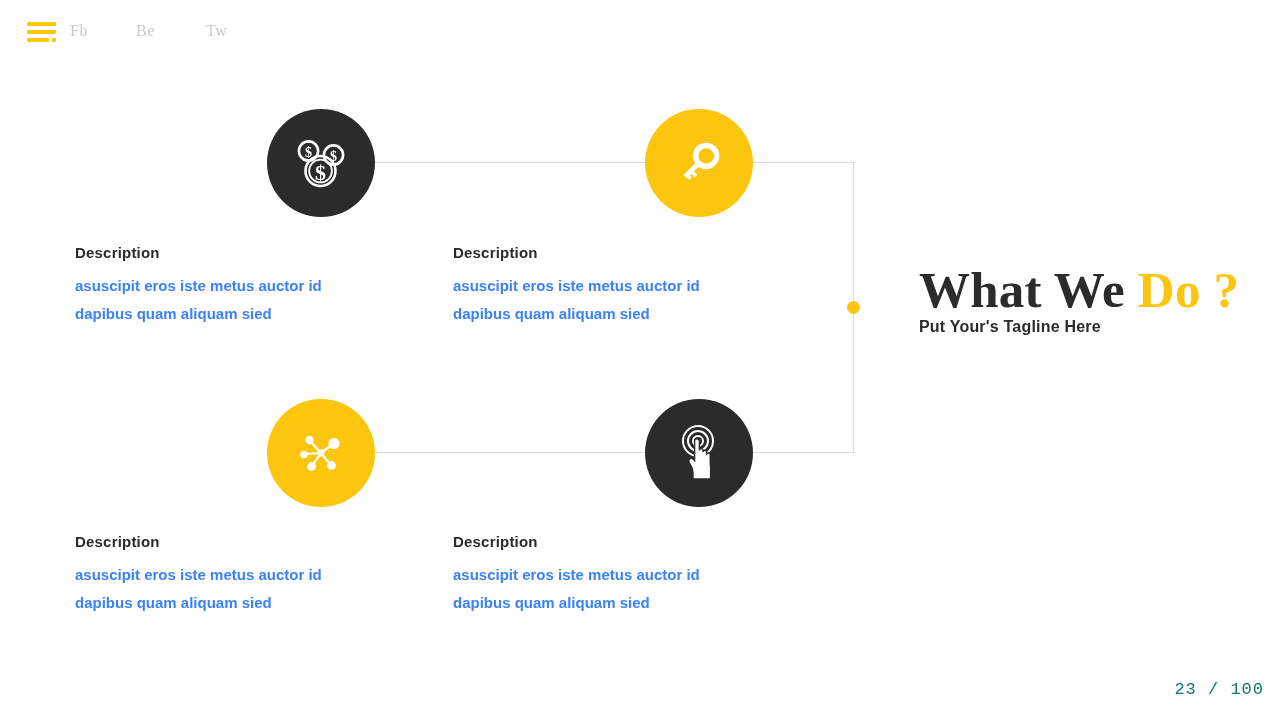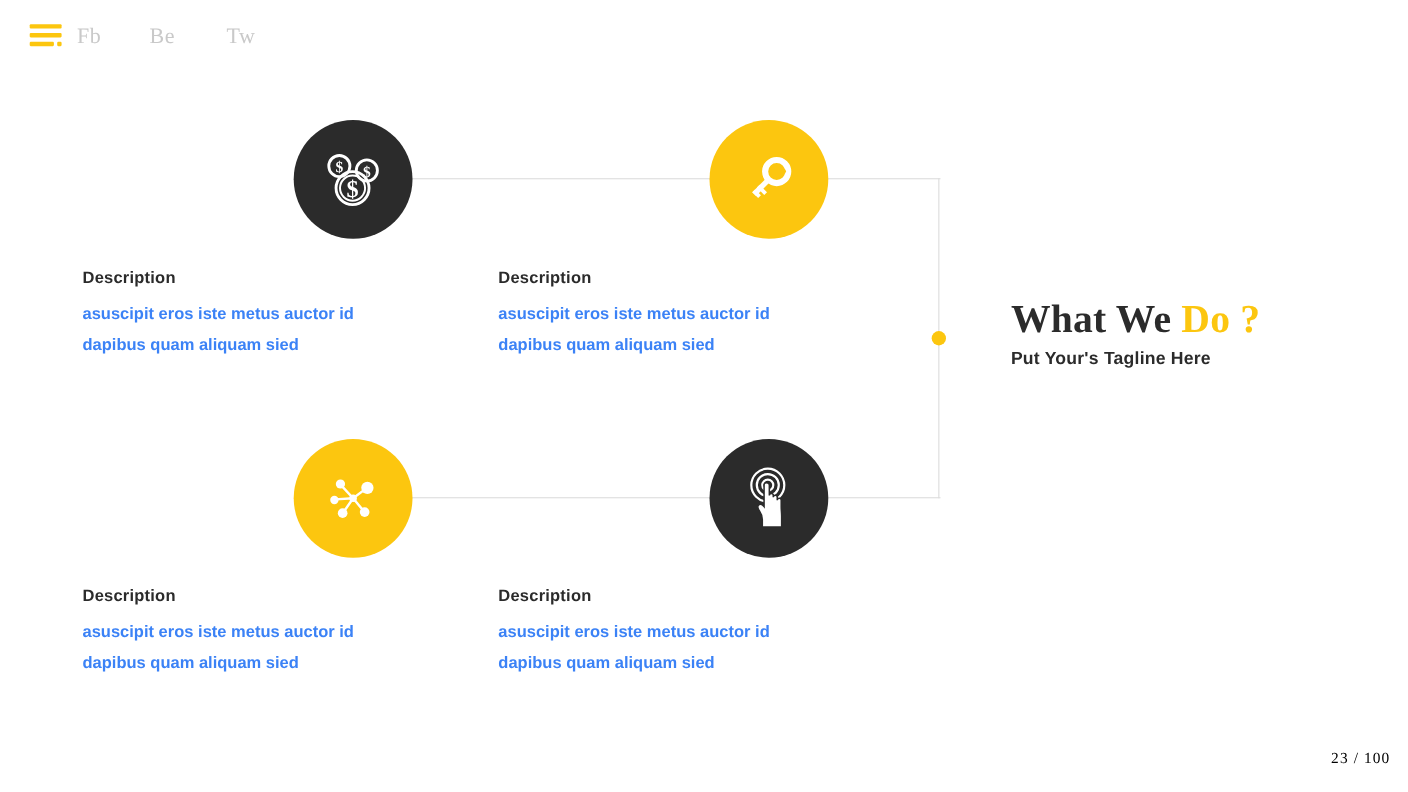--- a/index.html
+++ b/index.html
@@ -60,21 +60,21 @@
   }
 
   .social-links {
     position: absolute;
     top: 22px;
     left: 70px;
     display: flex;
   }
   .social-link {
     font-family: "Liberation Serif", serif;
-    font-size: 20px;
+    font-size: 16px;
     color: #c9c9c9;
     letter-spacing: 0.5px;
     text-decoration: none;
     display: block;
     cursor: pointer;
   }
   .social-link.s0 { width: 66px; }
   .social-link.s1 { width: 70px; }
   .social-link.s2 { width: 60px; }
 
@@ -151,44 +151,44 @@
 
   
   .headline-block {
     position: absolute;
     left: 919px;
     top: 265px;
     width: 330px;
   }
   .headline {
     font-family: "Liberation Serif", serif;
-    font-size: 36px;
+    font-size: 51px;
     font-weight: bold;
     color: #2b2b2b;
     letter-spacing: 0.2px;
     line-height: 50px;
     white-space: nowrap;
   }
   .headline .accent { color: #FCC60F; }
   .tagline {
     margin-top: 3px;
     font-size: 16px;
     font-weight: bold;
     color: #2b2b2b;
     letter-spacing: 0.2px;
   }
 
   
   .page-number {
     position: absolute;
     right: 16px;
     bottom: 21px;
-    font-family: Liberation Serif, serif;
-    font-size: 14px;
-    color: #000000;
+    font-family: Liberation Mono, monospace;
+    font-size: 17px;
+    color: #0f766e;
     letter-spacing: 1px;
   }
 </style>
 </head>
 <body>
 
 <div class="slide">
 
   <div class="topbar">
 

